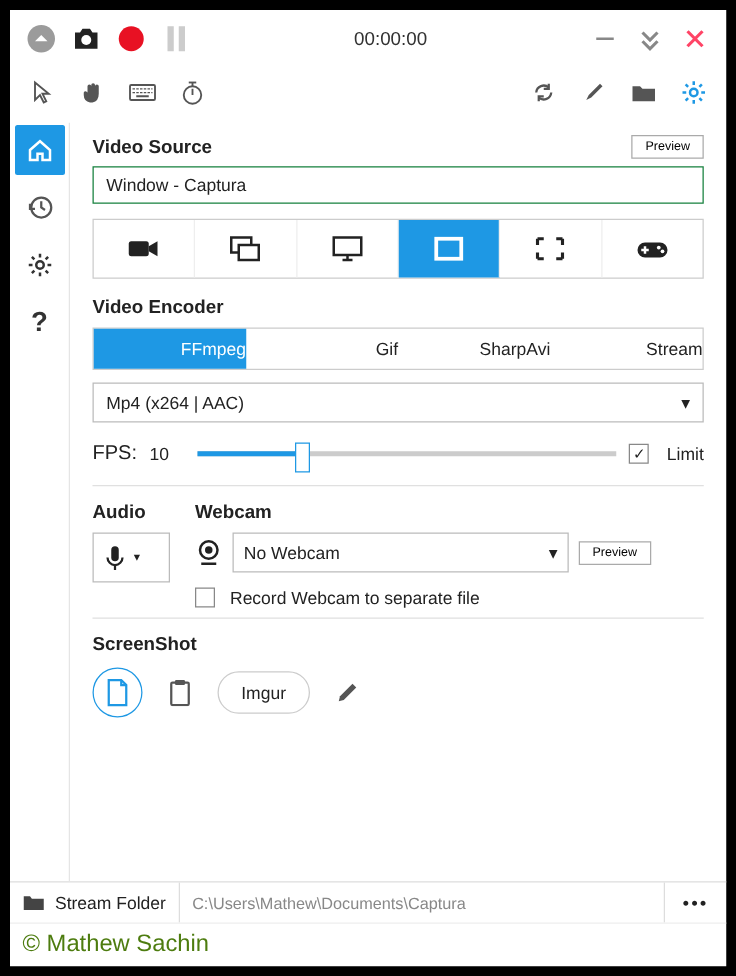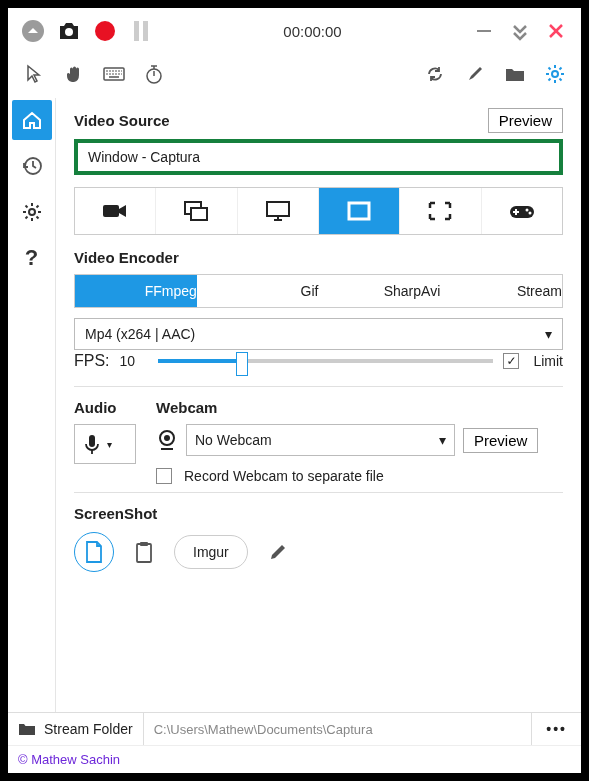--- a/index.html
+++ b/index.html
@@ -14,30 +14,30 @@
 .secondbar { display: flex; align-items: center; padding: 4px 10px 8px; gap: 8px; }
 .secondbar .spacer { flex: 1; }
 .icon-btn { width: 32px; height: 32px; display: flex; align-items: center; justify-content: center; cursor: pointer; }
 .body-row { flex: 1; display: flex; overflow: hidden; }
 .sidetabs { width: 48px; display: flex; flex-direction: column; align-items: center; padding-top: 2px; gap: 6px; border-right: 1px solid #e5e5e5; }
 .sidetab { width: 40px; height: 40px; display: flex; align-items: center; justify-content: center; cursor: pointer; border-radius: 2px; }
 .sidetab.active { background: #1e98e4; color: #fff; }
 .content { flex: 1; padding: 10px 18px 10px 18px; overflow-y: auto; }
 .section-head { display: flex; align-items: center; justify-content: space-between; margin-bottom: 6px; }
 .section-title { font-weight: 700; font-size: 15px; }
-.btn-outline { border: 1px solid #aaa; background: #fff; padding: 3px 10px; font-size: 15px; cursor: pointer; }
-.srcbox { border: 4px solid #15803d; padding: 6px 10px; font-size: 14px; margin-bottom: 12px; }
+.btn-outline { border: 1px solid #aaa; background: #fff; padding: 3px 10px; font-size: 10px; cursor: pointer; }
+.srcbox { border: 1px solid #15803d; padding: 6px 10px; font-size: 14px; margin-bottom: 12px; }
 .srcbtns { border: 1px solid #ccc; display: flex; height: 48px; margin-bottom: 14px; }
 .srcbtn { flex: 1; display: flex; align-items: center; justify-content: center; cursor: pointer; border-right: 1px solid #eee; }
 .srcbtn:last-child { border-right: none; }
 .srcbtn.active { background: #1e98e4; color: #fff; }
 .enc-tabs { display: flex; border: 1px solid #ccc; margin-bottom: 10px; }
 .enc-tab { flex: 1; text-align: right; padding: 8px 0; cursor: pointer; font-size: 14px; }
 .enc-tab.active { background: #1e98e4; color: #fff; }
-.dropdown { border: 1px solid #bbb; padding: 7px 10px; display: flex; justify-content: space-between; align-items: center; cursor: pointer; }
+.dropdown { border: 1px solid #bbb; padding: 7px 10px; display: flex; justify-content: space-between; align-items: center; cursor: pointer; margin-bottom: 14px; }
 .slider-row { display: flex; align-items: center; gap: 10px; margin-bottom: 14px; }
 .slider-label { font-size: 16px; min-width: 34px; text-align: right; }
 .slider-val { font-size: 14px; min-width: 28px; }
 .slider { flex: 1; position: relative; height: 22px; }
 .slider-track { position: absolute; top: 9px; left: 0; right: 0; height: 4px; background: #ccc; }
 .slider-fill { position: absolute; top: 9px; left: 0; height: 4px; background: #1e98e4; }
 .slider-thumb { position: absolute; top: 2px; width: 12px; height: 24px; background: #fff; border: 1px solid #1e98e4; transform: translateX(-50%); }
 .cb { width: 16px; height: 16px; border: 1px solid #888; display: inline-flex; align-items: center; justify-content: center; margin-right: 4px; cursor: pointer; }
 .cb.checked::after { content: "✓"; font-size: 12px; color: #222; }
 .hr { border: none; border-top: 1px solid #e0e0e0; margin: 8px 0 12px; }
@@ -49,21 +49,21 @@
 .webcam-select { border: 1px solid #bbb; padding: 7px 8px; display: flex; align-items: center; gap: 10px; cursor: pointer; width: 269px; justify-content: space-between; }
 .checkbox-row { display: flex; align-items: center; gap: 8px; margin-top: 4px; }
 .shot-row { display: flex; align-items: center; gap: 14px; margin-top: 10px; }
 .circle-btn { width: 40px; height: 40px; border: 1px solid #ccc; border-radius: 50%; display: flex; align-items: center; justify-content: center; cursor: pointer; }
 .circle-btn.active { border-color: #1e98e4; color: #1e98e4; }
 .pill-btn { border: 1px solid #ccc; border-radius: 20px; padding: 8px 18px; cursor: pointer; }
 .footer { display: flex; align-items: center; border-top: 1px solid #ddd; }
 .footer-folder { display: flex; align-items: center; gap: 8px; padding: 8px 10px; cursor: pointer; border-right: 1px solid #ddd; }
 .footer-path { flex: 1; padding: 8px 10px; color: #888; font-size: 13px; }
 .footer-dots { padding: 8px 14px; cursor: pointer; font-weight: 700; border-left: 1px solid #ddd; letter-spacing: 2px; }
-.copyright { padding: 6px 10px; font-size: 13px; color: #6d28d9; border-top: 1px solid #eee; }
+.copyright { padding: 6px 10px; font-size: 19px; color: #4d7c0f; border-top: 1px solid #eee; }
 svg { display: block; }
 </style>
 </head>
 <body>
 
 <div class="app">
 
 <div class="titlebar">
   <div class="tbtn">
     <svg width="24" height="24" viewBox="0 0 24 24">

